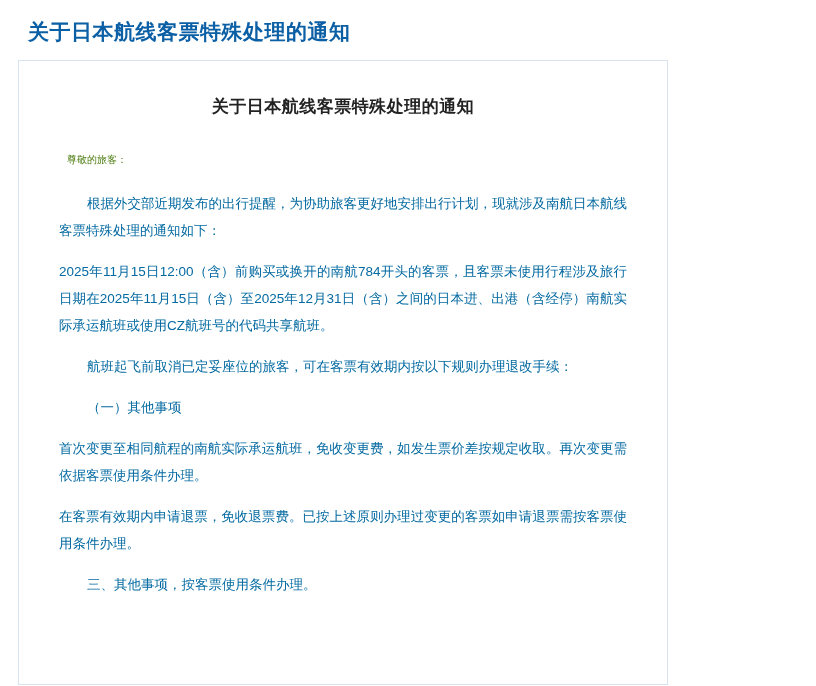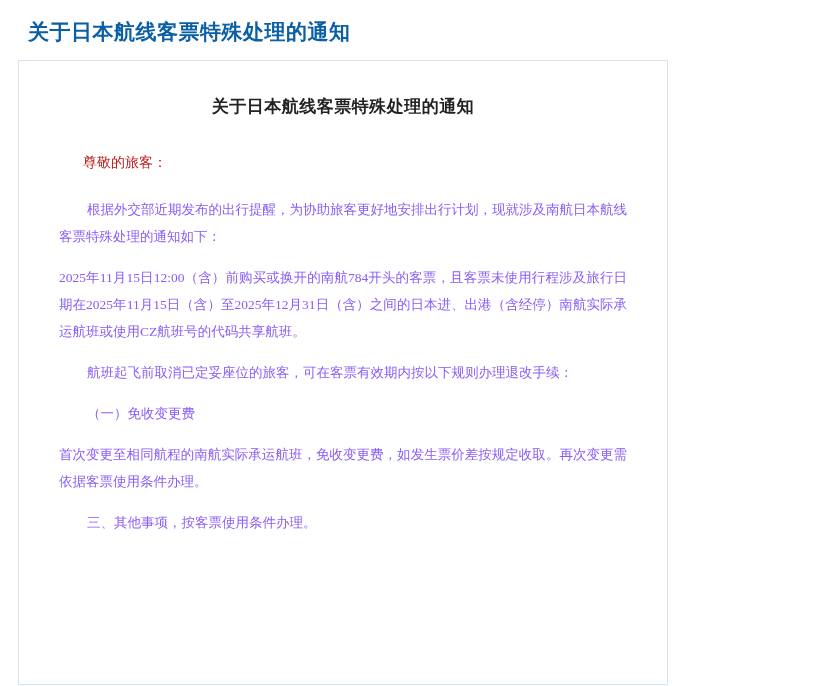--- a/index.html
+++ b/index.html
@@ -12,21 +12,20 @@
     background: #ffffff;
     font-family: "Liberation Sans", sans-serif;
     color: #333333;
     -webkit-font-smoothing: antialiased;
   }
   .page {
     width: 684px;
     height: 686px;
     box-sizing: border-box;
     position: relative;
-    font-family: Liberation Serif, serif;
   }
   .page-title {
     font-size: 21px;
     font-weight: bold;
     color: #0b5fa5;
     padding: 18px 0 14px 28px;
     letter-spacing: 0.5px;
   }
   .notice-card {
     margin: 0 16px 0 18px;
@@ -41,28 +40,28 @@
   }
   .doc-title {
     text-align: center;
     font-size: 17px;
     font-weight: bold;
     color: #222222;
     margin: 4px 0 34px 0;
     letter-spacing: 0.5px;
   }
   .salutation {
-    font-size: 14px;
-    color: #b91c1c;
-    margin: 0 0 22px 24px;
+    font-size: 10px;
+    color: #4d7c0f;
+    margin: 0 0 22px 8px;
     line-height: 1.6;
   }
   .para {
     font-size: 13.5px;
-    color: #8b5cf6;
+    color: #0369a1;
     line-height: 2.0;
     margin: 0 0 14px 0;
     text-align: justify;
   }
   .indent {
     text-indent: 28px;
   }
   .para-tight {
     margin-bottom: 12px;
   }
@@ -82,23 +81,24 @@
       <div class="salutation">尊敬的旅客：</div>
 
       <p class="para indent">根据外交部近期发布的出行提醒，为协助旅客更好地安排出行计划，现就涉及南航日本航线客票特殊处理的通知如下：</p>
 
 
       <p class="para">2025年11月15日12:00（含）前购买或换开的南航784开头的客票，且客票未使用行程涉及旅行日期在2025年11月15日（含）至2025年12月31日（含）之间的日本进、出港（含经停）南航实际承运航班或使用CZ航班号的代码共享航班。</p>
 
 
       <p class="para indent">航班起飞前取消已定妥座位的旅客，可在客票有效期内按以下规则办理退改手续：</p>
 
-      <p class="para indent">（一）免收变更费</p>
+      <p class="para indent">（一）其他事项</p>
 
       <p class="para">首次变更至相同航程的南航实际承运航班，免收变更费，如发生票价差按规定收取。再次变更需依据客票使用条件办理。</p>
 
 
+      <p class="para">在客票有效期内申请退票，免收退票费。已按上述原则办理过变更的客票如申请退票需按客票使用条件办理。</p>
 
       <p class="para indent para-tight">三、其他事项，按客票使用条件办理。</p>
 
     </div>
   </div>
 </div>
 
 </body></html>

